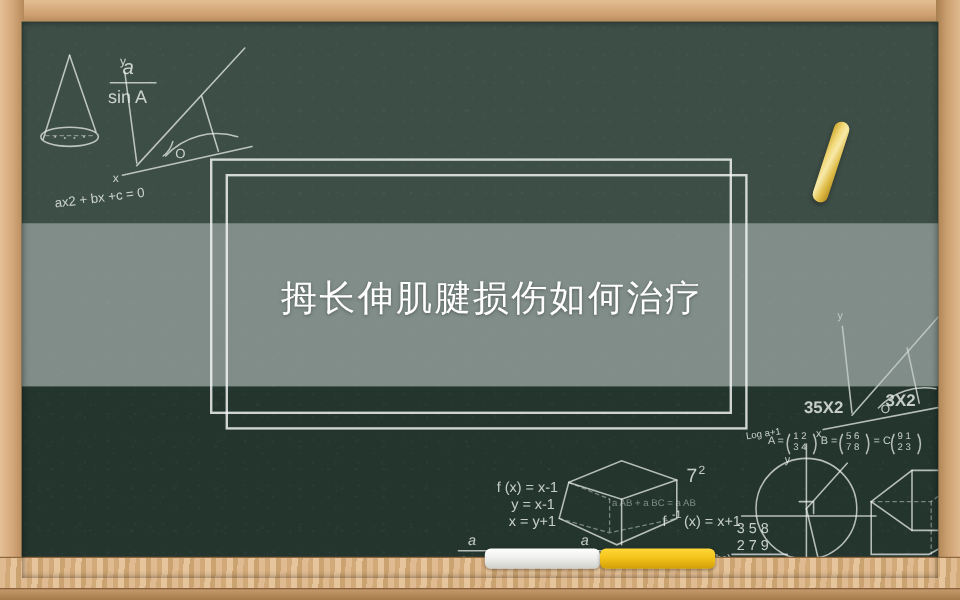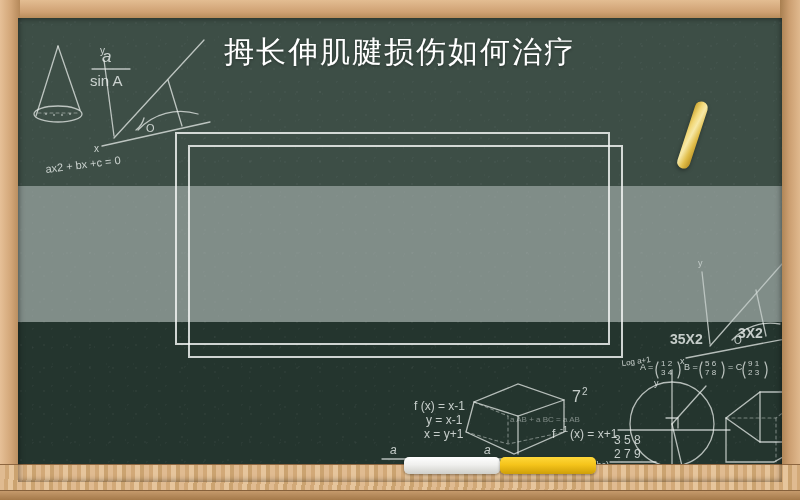--- a/index.html
+++ b/index.html
@@ -140,23 +140,24 @@
     left: 170px; top: 127px;
     width: 435px; height: 213px;
   }
 
   
   .title-wrap {
     position: absolute;
     left: 0; top: 0;
     width: 764px; height: 447px;
     display: flex;
-    align-items: flex-start;
+    align-items: center;
     justify-content: center;
     pointer-events: none;
+    padding-left: 10px;
   }
   .title {
     margin-top: 14px;
     color: #ffffff;
     font-size: 30px;
     letter-spacing: 2px;
     font-weight: 400;
     text-shadow: 0 1px 3px rgba(0,0,0,0.35);
     font-family: "DejaVu Sans", "Liberation Sans", sans-serif;
     white-space: nowrap;

